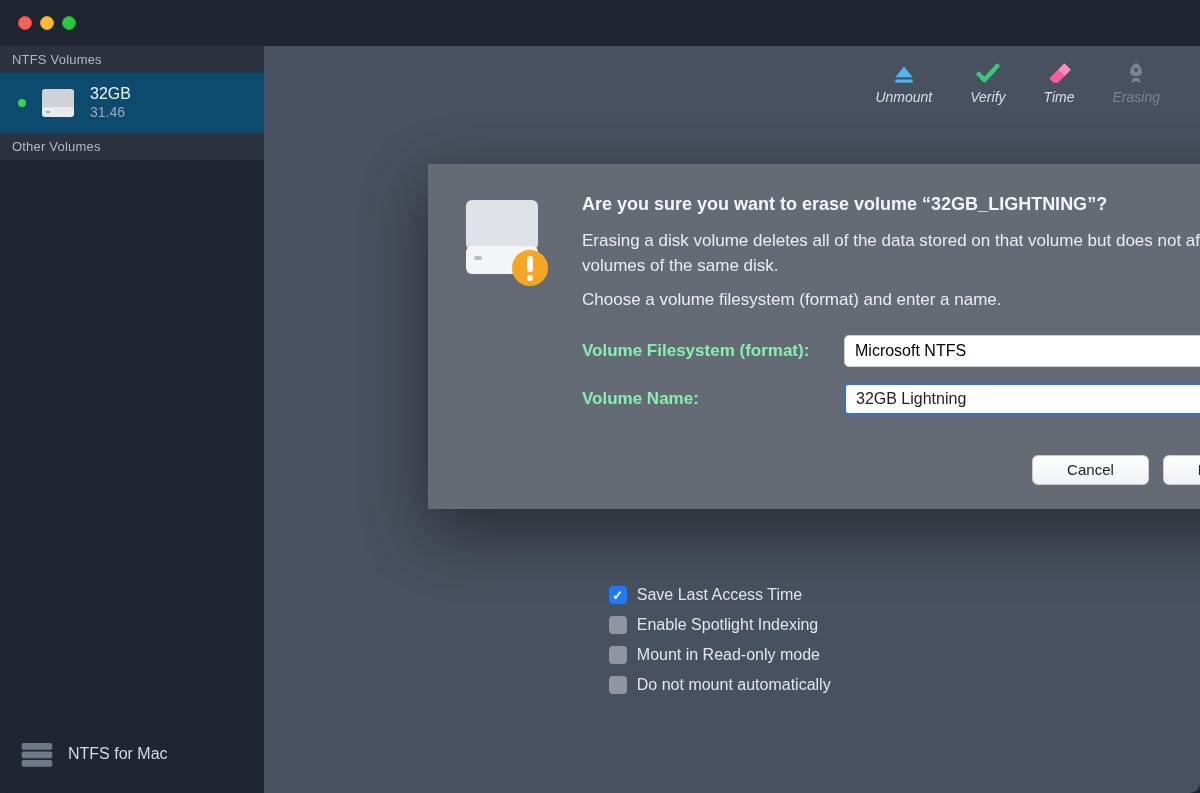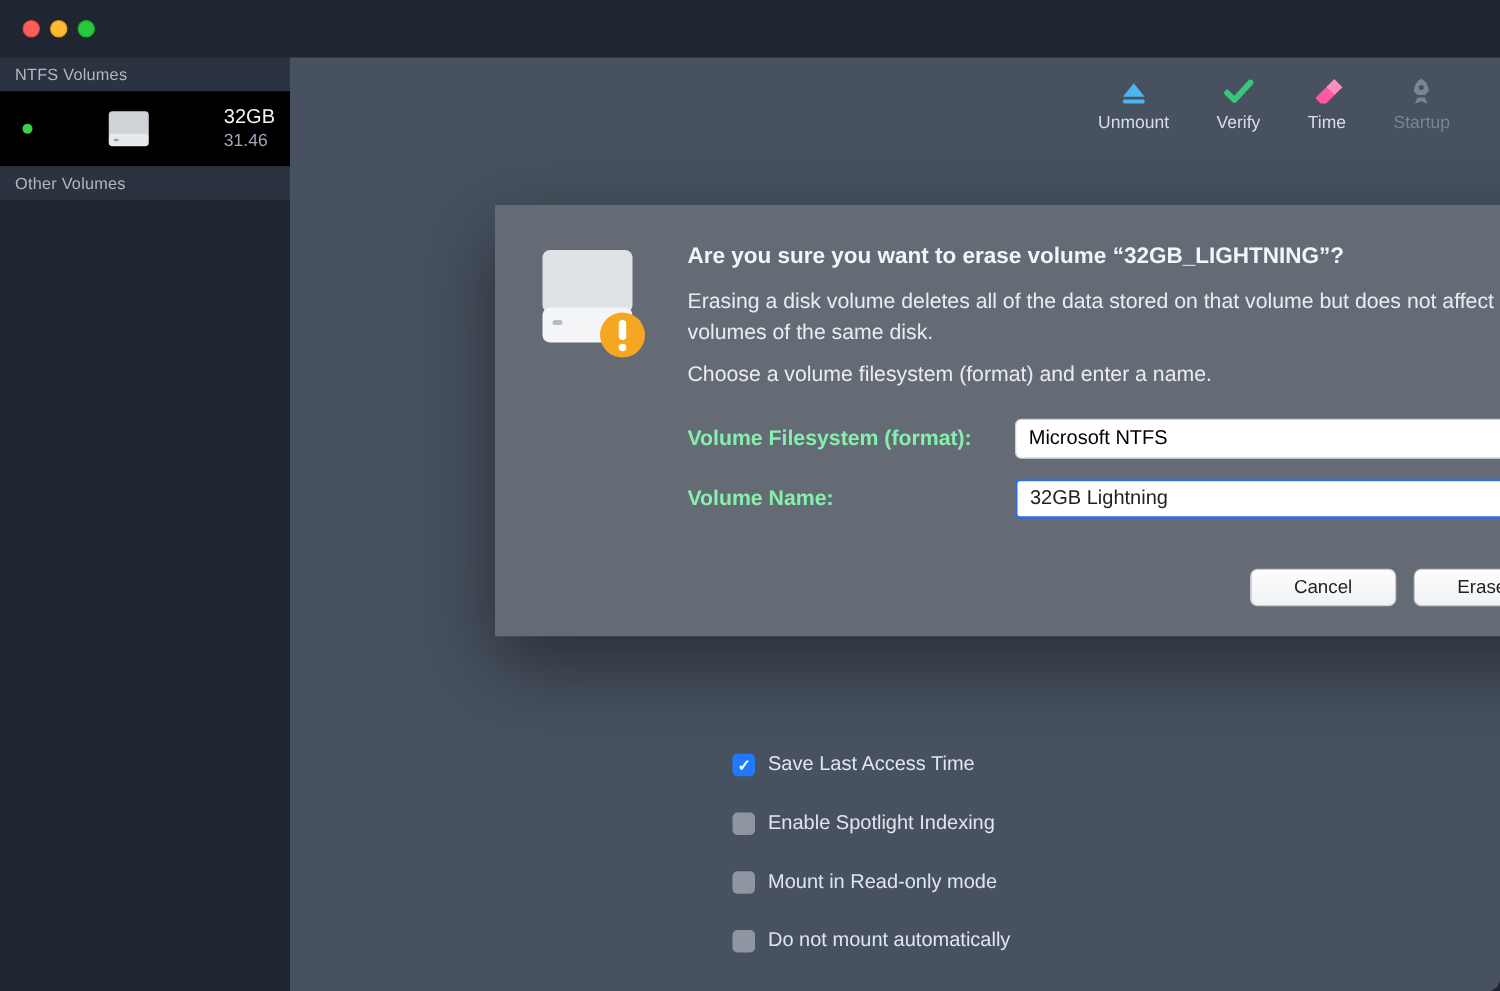--- a/index.html
+++ b/index.html
@@ -7,53 +7,53 @@
 
   
   .titlebar { height: 46px; display: flex; align-items: center; padding-left: 18px; gap: 8px; }
   .tl { width: 14px; height: 14px; border-radius: 50%; }
   .tl.close { background: #ff5f57; border: 1px solid #e14942; }
   .tl.min   { background: #febc2e; border: 1px solid #dfa023; }
   .tl.max   { background: #28c840; border: 1px solid #1dad2b; }
 
   
   .win { display: flex; height: calc(100% - 46px); }
-  .sidebar { width: 232px; background: #1f2631; display: flex; flex-direction: column; position: relative; }
+  .sidebar { width: 264px; background: #1f2631; display: flex; flex-direction: column; position: relative; }
   .section-hdr { font-size: 13px; color: #b0b8c3; background: #2b3340; padding: 6px 12px; letter-spacing: .2px; }
   .vol-row { display: flex; align-items: center; gap: 12px; padding: 10px 12px 10px 18px; color: #e8edf4; }
-  .vol-row.active { background: #000000; justify-content: space-between; }
+  .vol-row.active { background: #0c4a6e; }
   .dot { width: 8px; height: 8px; border-radius: 50%; }
   .dot.g { background: #3bd247; }
   .vol-icon { width: 40px; height: 40px; display: flex; align-items: center; justify-content: center; }
   .vol-icon svg { width: 40px; height: 40px; }
   .vol-txt { display: flex; flex-direction: column; line-height: 1.25; overflow: hidden; }
   .vol-name { font-size: 16px; color: #f0f4fa; white-space: nowrap; overflow: hidden; text-overflow: clip; }
   .vol-sub  { font-size: 14px; color: #9fa8b6; white-space: nowrap; }
 
   .brand { margin-top: auto; display: flex; align-items: center; gap: 14px; padding: 18px 20px 26px; color: #9ca4b1; }
   .brand-icon { width: 34px; height: 26px; }
   .brand-txt { font-size: 16px; color: #d5dbe4; }
 
   
   .content { flex: 1; background: #47515f; position: relative; }
   .toolbar { height: 72px; display: flex; align-items: center; justify-content: flex-end; gap: 38px; padding-right: 40px; }
-  .tbtn { display: flex; flex-direction: column; align-items: center; gap: 2px; font-size: 14px; color: #d8dee7; }
+  .tbtn { display: flex; flex-direction: column; align-items: center; gap: 2px; font-size: 14px; color: #d8dee7; font-style: italic; }
   .tbtn.disabled { color: #7b8491; }
   .tbtn .ti { width: 28px; height: 28px; display: flex; align-items: center; justify-content: center; }
   .detail-right { position: absolute; top: 200px; right: 42px; width: 180px; display: flex; flex-direction: column; gap: 14px; align-items: flex-end; font-size: 15px; }
   .detail-right .hl { color: #6db9ff; white-space: nowrap; }
   .detail-right .nm { color: #e0e6ef; white-space: nowrap; }
 
   .usage-row { position: absolute; top: 380px; right: 42px; width: 180px; }
   .usage-lbl { text-align: right; color: #d8dee7; font-size: 14px; margin-bottom: 6px; }
   .usage-bar { height: 18px; background: #e6e8ec; border-radius: 3px; overflow: hidden; }
   .usage-fill { height: 100%; background: #3a86ff; width: 10%; }
 
   .opts { position: absolute; top: 540px; left: 64px; right: 0; display: flex; flex-direction: column; gap: 12px; padding-left: 30%; }
-  .chk { display: flex; align-items: center; gap: 10px; color: #e0e6ef; font-size: 16px; margin-top: 17px; }
+  .chk { display: flex; align-items: center; gap: 10px; color: #e0e6ef; font-size: 16px; }
   .chk-box { width: 18px; height: 18px; border-radius: 4px; background: #8f96a1; display: flex; align-items: center; justify-content: center; }
   .chk-box.on { background: #1f7aff; }
   .chk-box.on::after { content: "✓"; color: #fff; font-size: 13px; font-weight: 700; }
 
   
   .sheet { position: absolute; top: 118px; left: 164px; width: 880px; background: #656b75; box-shadow: 0 22px 60px rgba(0,0,0,.45); padding: 30px 36px 24px 30px; color: #f2f5fa; }
   .sheet-body { display: flex; gap: 28px; }
   .sheet-icon { width: 96px; height: 96px; flex: none; position: relative; }
   .sheet h1 { font-size: 18px; font-weight: 700; margin-bottom: 14px; }
   .sheet p  { font-size: 17px; line-height: 1.45; margin-bottom: 10px; color: #e9ecf2; }
@@ -91,20 +91,28 @@
       <span class="vol-txt">
         <span class="vol-name">32GB</span>
         <span class="vol-sub">31.46</span>
       </span>
     </div>
 
 
     <div class="section-hdr">Other Volumes</div>
 
 
+    <div class="brand">
+      <svg class="brand-icon" viewBox="0 0 40 30">
+        <rect x="2" y="2" width="36" height="8" rx="2" fill="#6e7787"></rect>
+        <rect x="2" y="12" width="36" height="8" rx="2" fill="#6e7787"></rect>
+        <rect x="2" y="22" width="36" height="8" rx="2" fill="#6e7787"></rect>
+      </svg>
+      <span class="brand-txt">NTFS for Mac</span>
+    </div>
   </aside>
 
   <main class="content">
     <div class="toolbar">
       <div class="tbtn">
         <span class="ti">
           <svg viewBox="0 0 24 24" width="26" height="26">
               <path d="M4 16h16L12 6 4 16z" fill="#49b7f2"></path>
               <rect x="4" y="18" width="16" height="3" rx="1" fill="#49b7f2"></rect>
             </svg>
@@ -129,21 +137,21 @@
         <span>Time</span>
       </div>
       <div class="tbtn disabled">
         <span class="ti">
           <svg viewBox="0 0 24 24" width="24" height="24">
               <path d="M12 2c4 2 6 6 6 10l-3 3h-6l-3-3c0-4 2-8 6-10z" fill="#7b8491"></path>
               <circle cx="12" cy="9" r="2" fill="#47515f"></circle>
               <path d="M9 17l-2 5 5-2 5 2-2-5" fill="#7b8491"></path>
             </svg>
         </span>
-        <span>Startup</span>
+        <span>Erasing</span>
       </div>
     </div>
 
     <div class="detail-right">
       <span class="hl">B_LIGHTNING</span>
       <span class="nm">/dev/disk2s1</span>
       <span class="nm">icrosoft NTFS</span>
     </div>
 
     <div class="usage-row">

